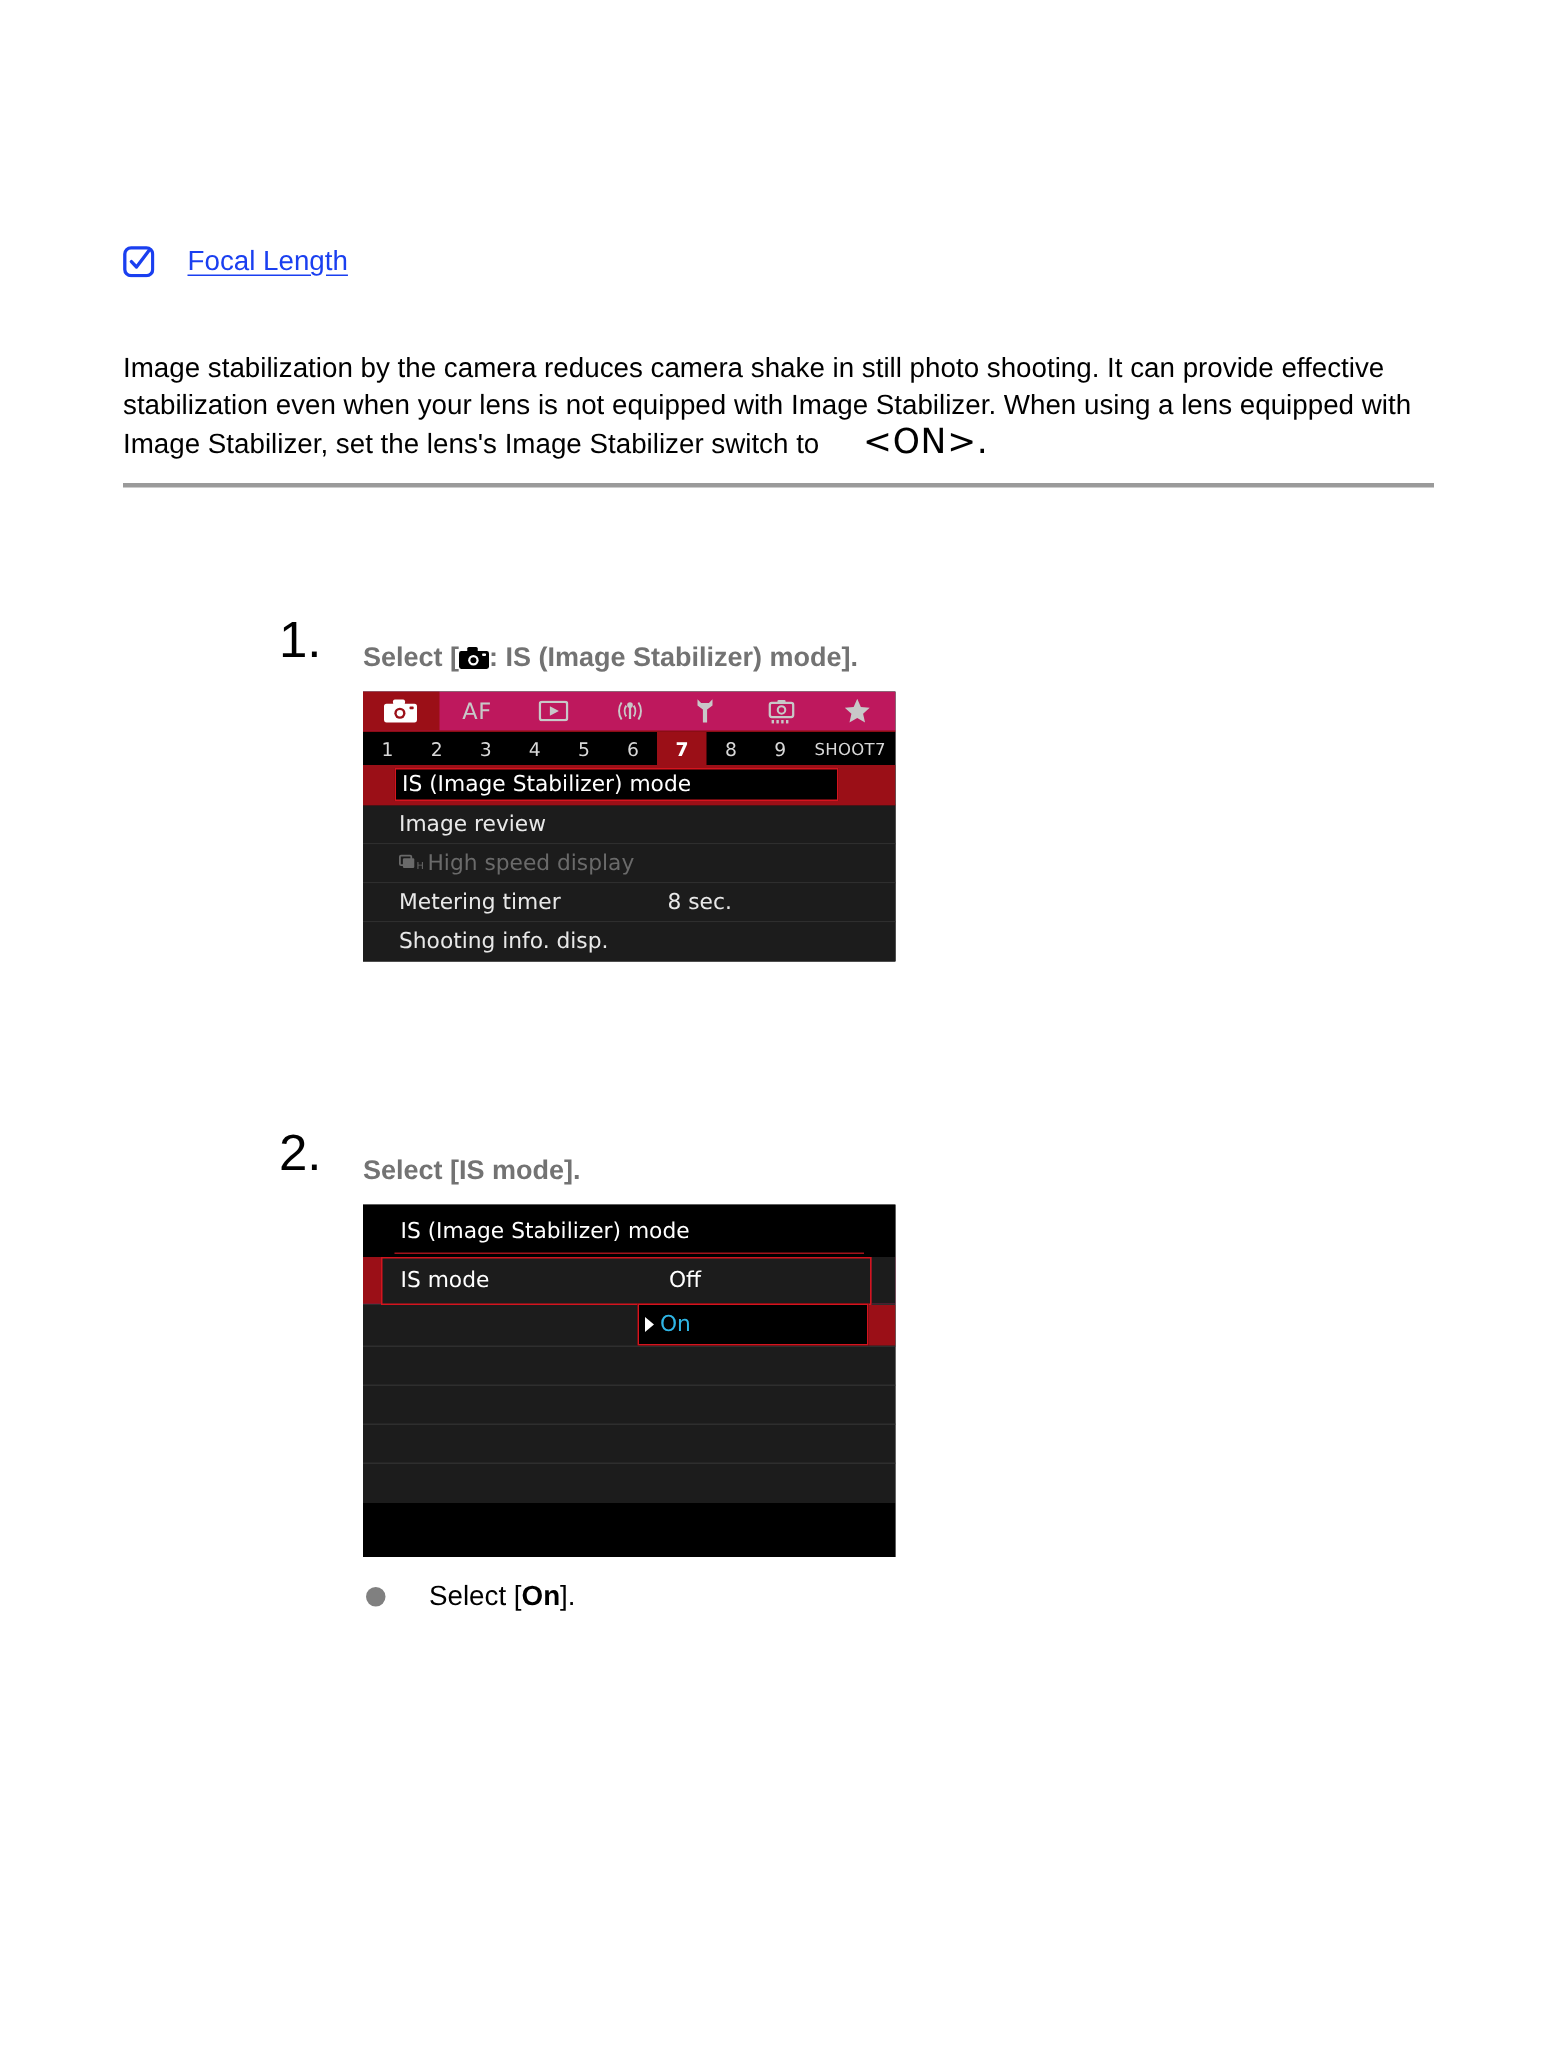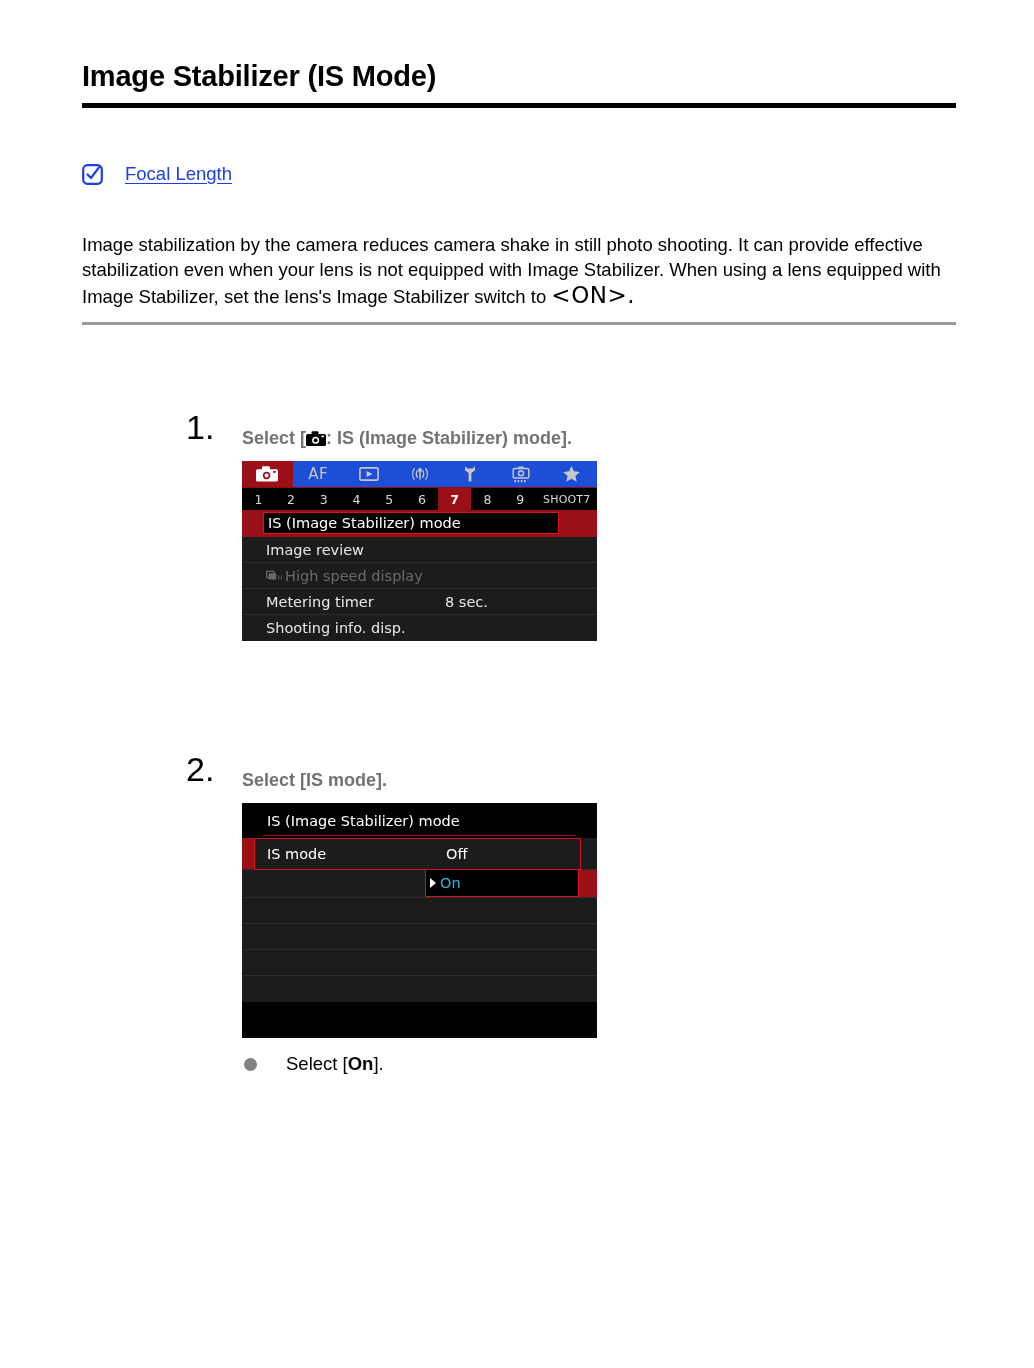--- a/index.html
+++ b/index.html
@@ -82,20 +82,21 @@
     width: 876px;
     font-size: 18.5px;
     line-height: 25.6px;
     color: #000;
     font-family: "Liberation Sans", sans-serif;
   }
   .on-token {
     font-family: "DejaVu Sans", sans-serif;
     font-size: 23px;
     letter-spacing: 0.5px;
+    margin-left: 24px;
   }
   .para-rule {
     position: absolute;
     left: 82px;
     top: 322px;
     width: 874px;
     height: 3px;
     background: #9a9a9a;
   }
 
@@ -133,21 +134,21 @@
     position: absolute;
     width: 355px;
     background: #000;
     font-family: "DejaVu Sans", sans-serif;
     overflow: hidden;
   }
 
   .tabbar {
     position: relative;
     height: 27px;
-    background: #1d4ed8;
+    background: #be185d;
     display: flex;
     align-items: stretch;
     border-bottom: 1px solid #8b0d14;
   }
   .tab {
     flex: 1 1 0;
     display: flex;
     align-items: center;
     justify-content: center;
     color: #bfbfbf;
@@ -361,24 +362,20 @@
     font-family: "Liberation Sans", sans-serif;
     white-space: nowrap;
   }
   .bullet-text b { font-weight: bold; }
 </style>
 </head>
 <body>
 
 <div class="page">
 
-  <div class="title-block">
-    <h1 class="page-title">Image Stabilizer (IS Mode)</h1>
-    <div class="title-rule"></div>
-  </div>
 
   <div class="link-row">
     <span class="note-icon">
       <svg width="21" height="21" viewBox="0 0 21 21" xmlns="http://www.w3.org/2000/svg">
         <rect x="1.2" y="1.2" width="18.6" height="18.6" rx="4.2" ry="4.2" fill="none" stroke="#1a3ff0" stroke-width="2.2"></rect>
         <path d="M5.6 10.4 L9.0 14.0 L17.2 3.2" fill="none" stroke="#1a3ff0" stroke-width="2.2" stroke-linecap="round" stroke-linejoin="round"></path>
       </svg>
     </span>
     <span class="link-text">Focal Length</span>
   </div>

